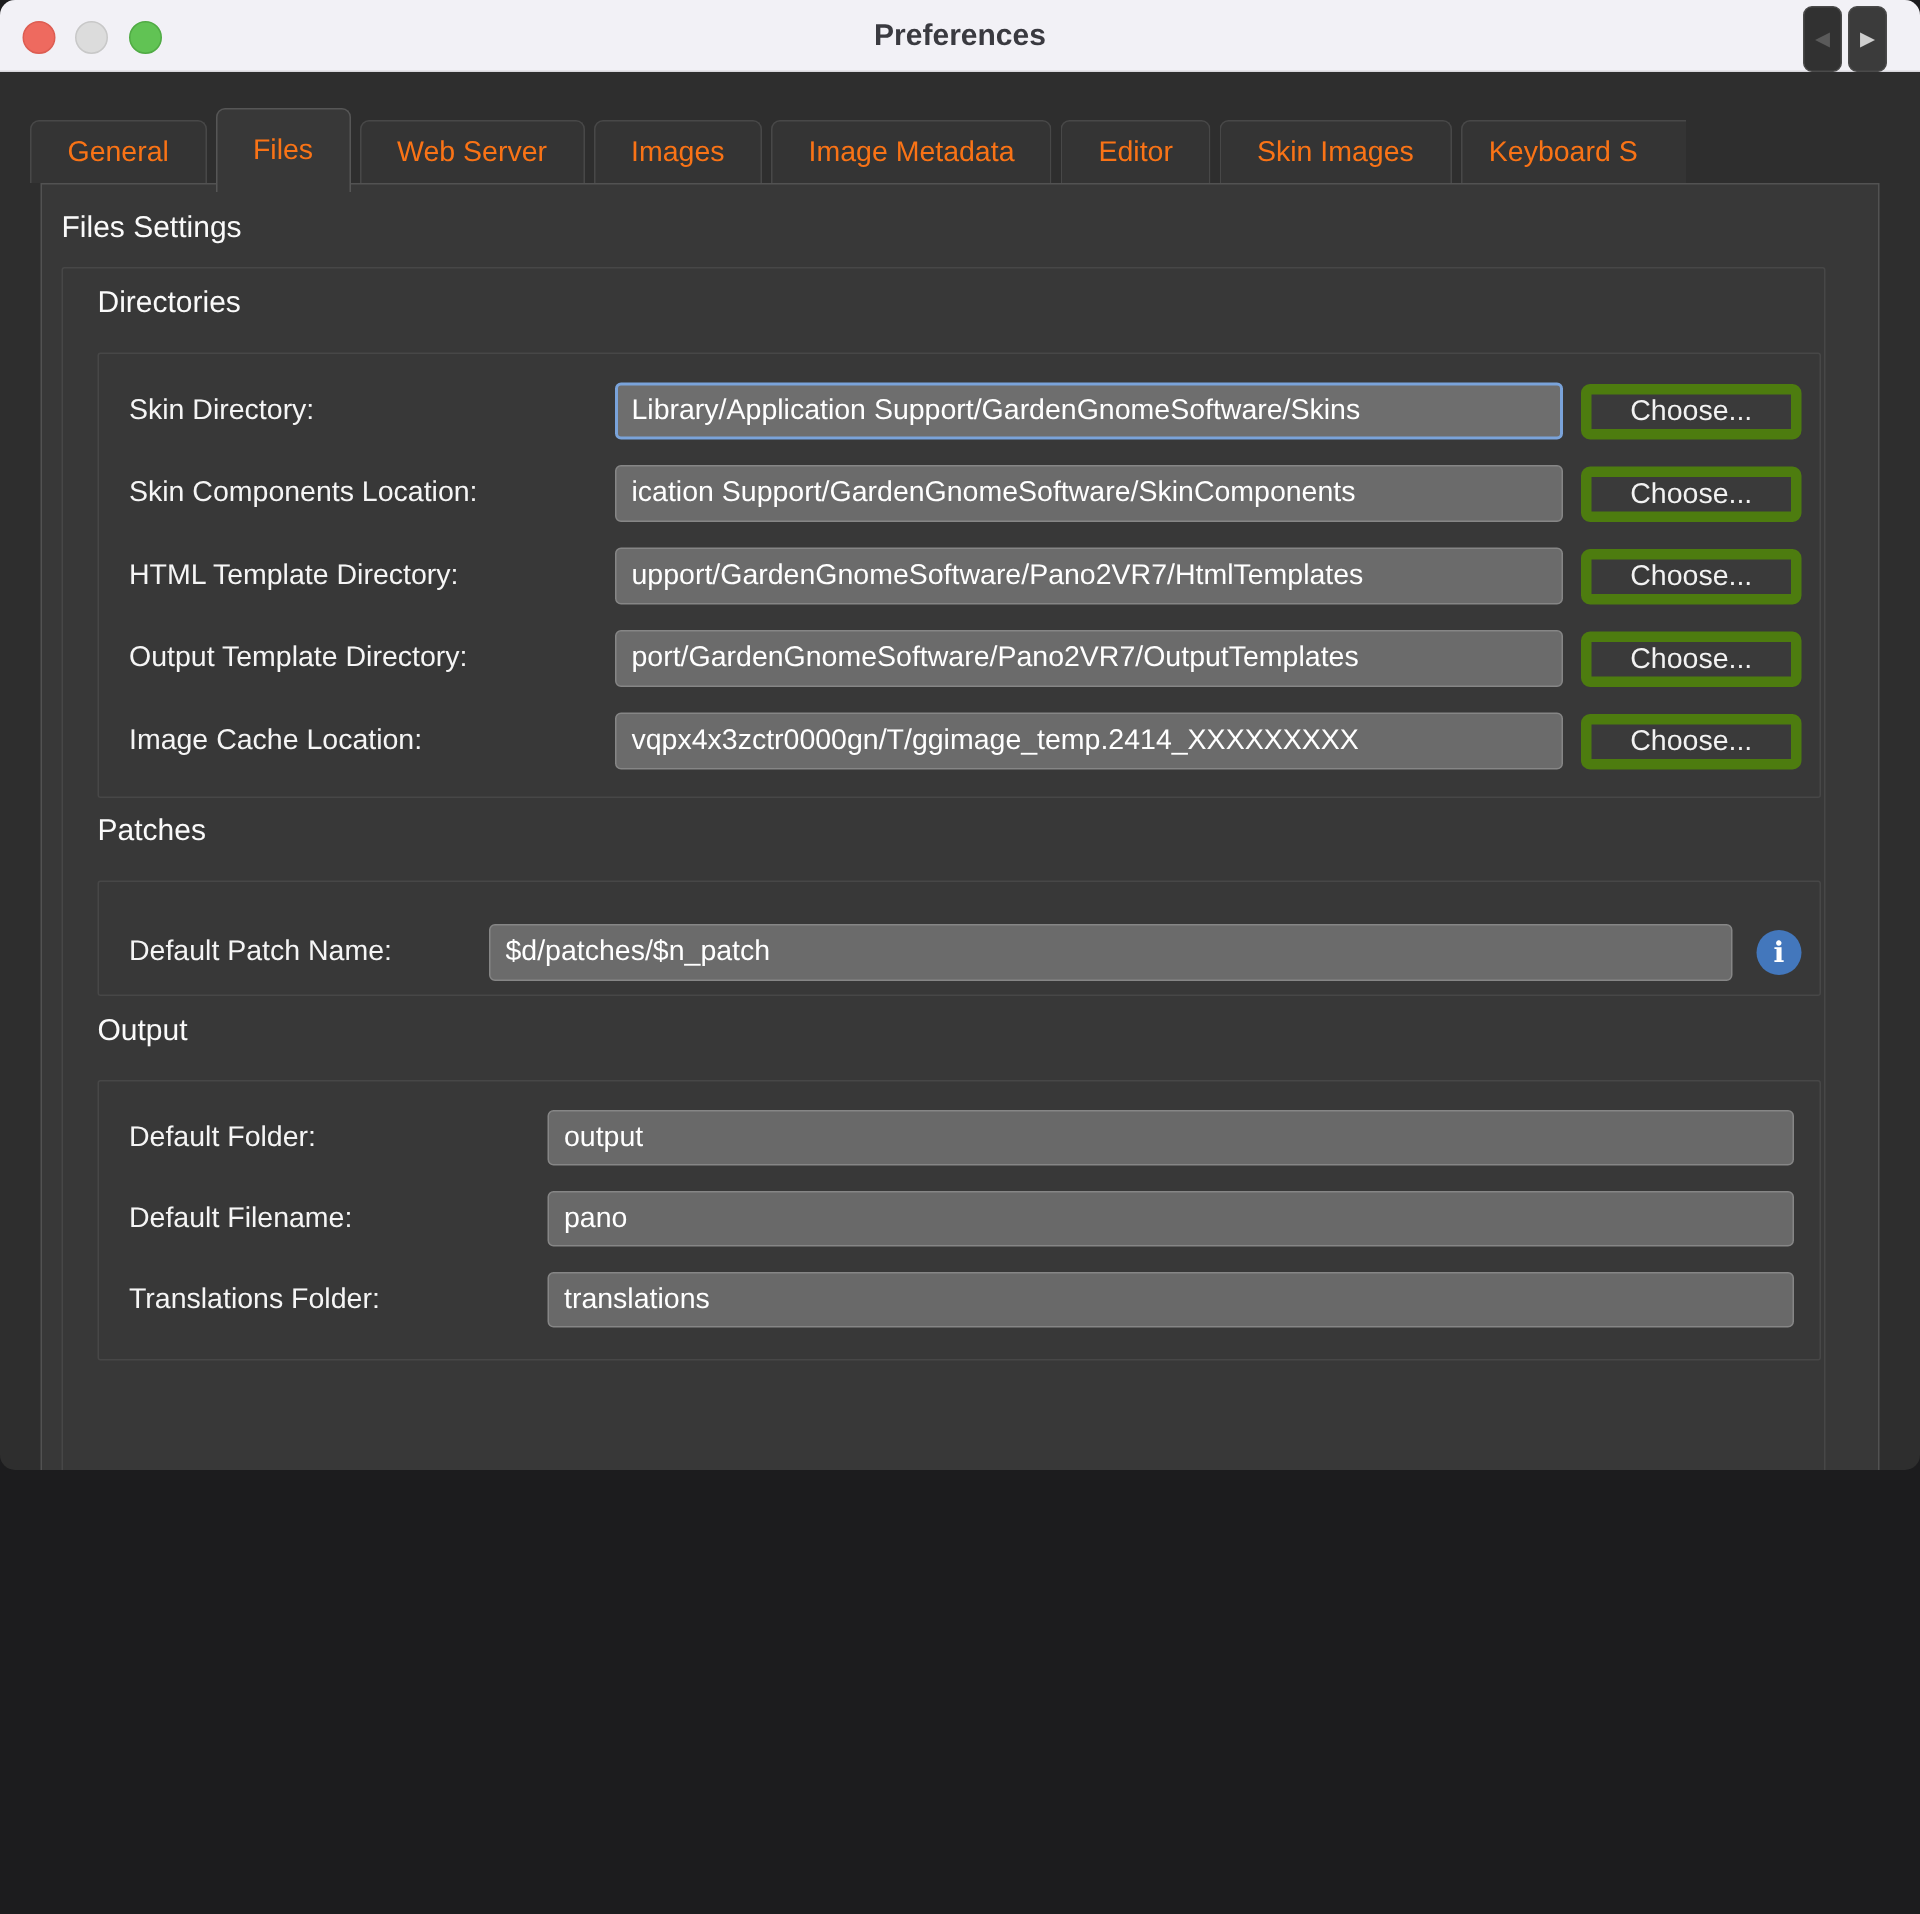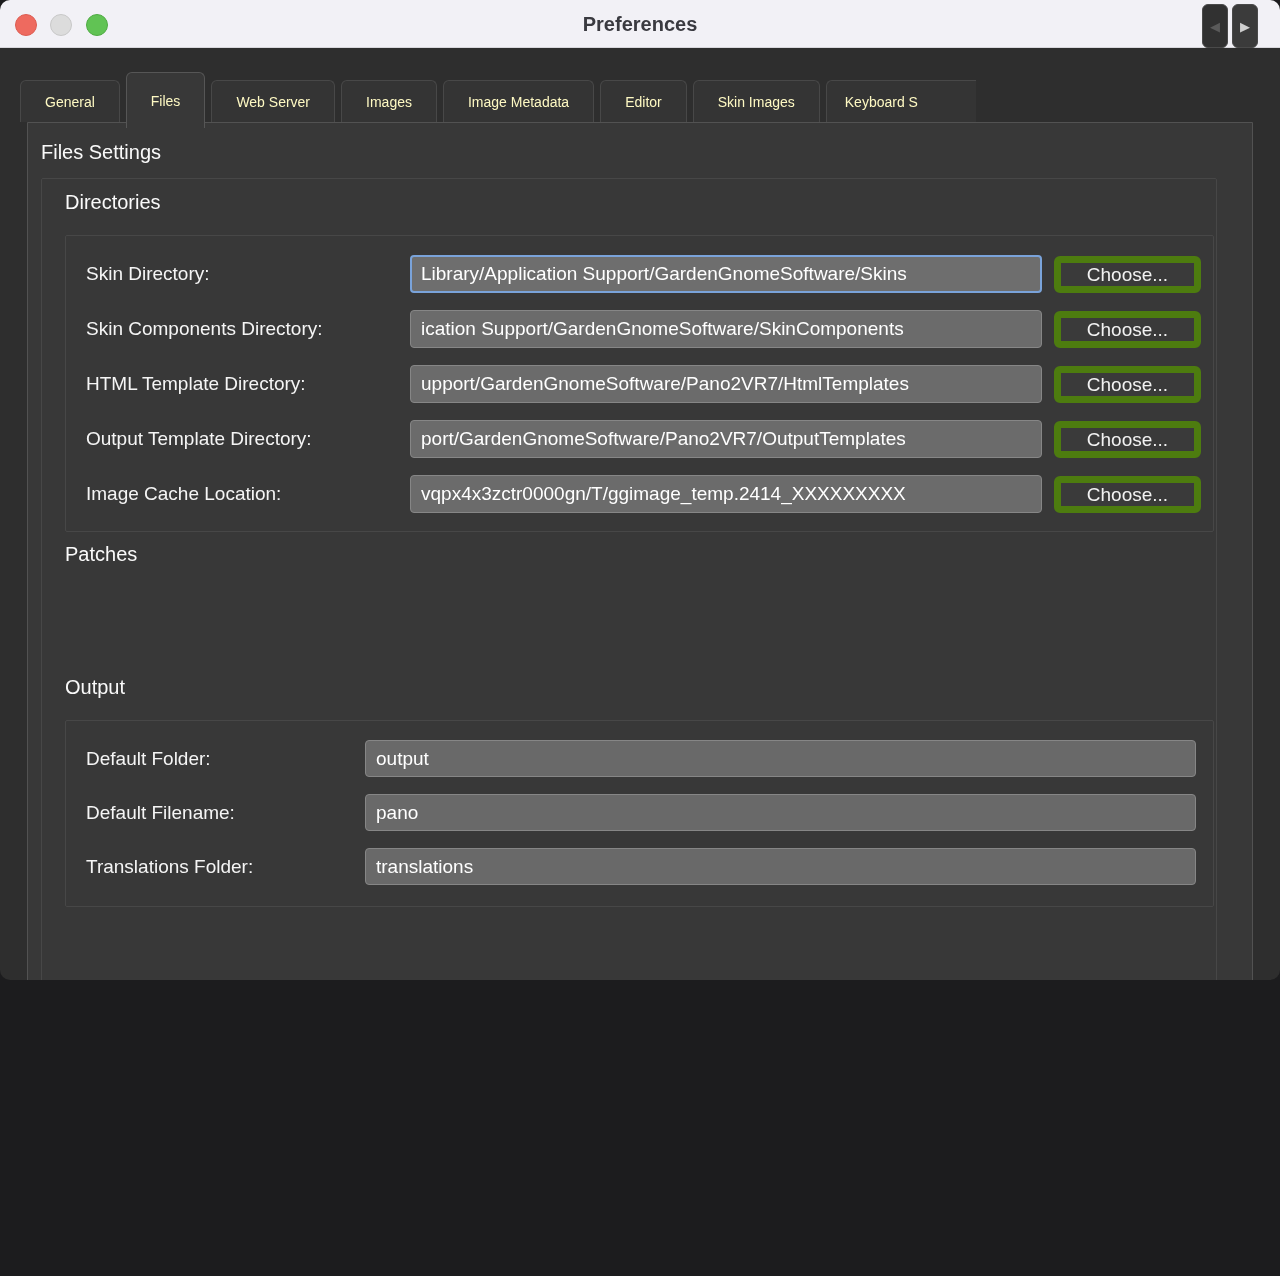--- a/index.html
+++ b/index.html
@@ -25,21 +25,21 @@
   .tl-zoom{left:86px;background:#61c354;border:1px solid #50ab44;}
 
   
   .tabbar{
     position:absolute;left:20px;top:72px;height:56px;right:20px;
     display:flex;align-items:flex-end;gap:6px;z-index:4;
   }
   .tab{
     height:42px;margin-bottom:6px;padding:0 24px;
     background:#343434;border:1px solid #484848;border-bottom:none;
-    border-radius:6px 6px 0 0;color:#fef9c3;font-size:14px;
+    border-radius:6px 6px 0 0;color:#f97316;font-size:19px;
     display:flex;align-items:center;justify-content:center;white-space:nowrap;
     cursor:default;
     text-align:center;
   }
   .tab.active{
     height:56px;margin-bottom:0;background:#383838;border-color:#565656;
     z-index:6;position:relative;
   }
   .tab.truncated{
     width:150px;padding:0 0 0 18px;overflow:hidden;justify-content:flex-start;
@@ -156,21 +156,21 @@
       <div class="section-label" style="top:12px;">Directories</div>
       <div class="frame frame-directories">
 
         <div class="dir-row">
           <div class="field-label">Skin Directory:</div>
           <input class="text-input focused" type="text" value="Library/Application Support/GardenGnomeSoftware/Skins" style="">
           <button class="btn choose-btn">Choose...</button>
         </div>
 
         <div class="dir-row">
-          <div class="field-label">Skin Components Directory:</div>
+          <div class="field-label">Skin Components Location:</div>
           <input class="text-input" type="text" value="ication Support/GardenGnomeSoftware/SkinComponents" style="">
           <button class="btn choose-btn">Choose...</button>
         </div>
 
         <div class="dir-row">
           <div class="field-label">HTML Template Directory:</div>
           <input class="text-input" type="text" value="upport/GardenGnomeSoftware/Pano2VR7/HtmlTemplates" style="">
           <button class="btn choose-btn">Choose...</button>
         </div>
 
@@ -182,20 +182,25 @@
 
         <div class="dir-row">
           <div class="field-label">Image Cache Location:</div>
           <input class="text-input" type="text" value="vqpx4x3zctr0000gn/T/ggimage_temp.2414_XXXXXXXXX" style="">
           <button class="btn choose-btn">Choose...</button>
         </div>
 
       </div>
 
       <div class="section-label" style="top:364px;">Patches</div>
+      <div class="frame frame-patches">
+        <div class="field-label patch-label">Default Patch Name:</div>
+        <input class="text-input patch-input" type="text" value="$d/patches/$n_patch" style="">
+        <div class="info-icon">i</div>
+      </div>
 
       <div class="section-label" style="top:497px;">Output</div>
       <div class="frame frame-output">
 
         <div class="out-row">
           <div class="field-label out-label">Default Folder:</div>
           <input class="text-input out-input" type="text" value="output" style="">
         </div>
 
         <div class="out-row">

